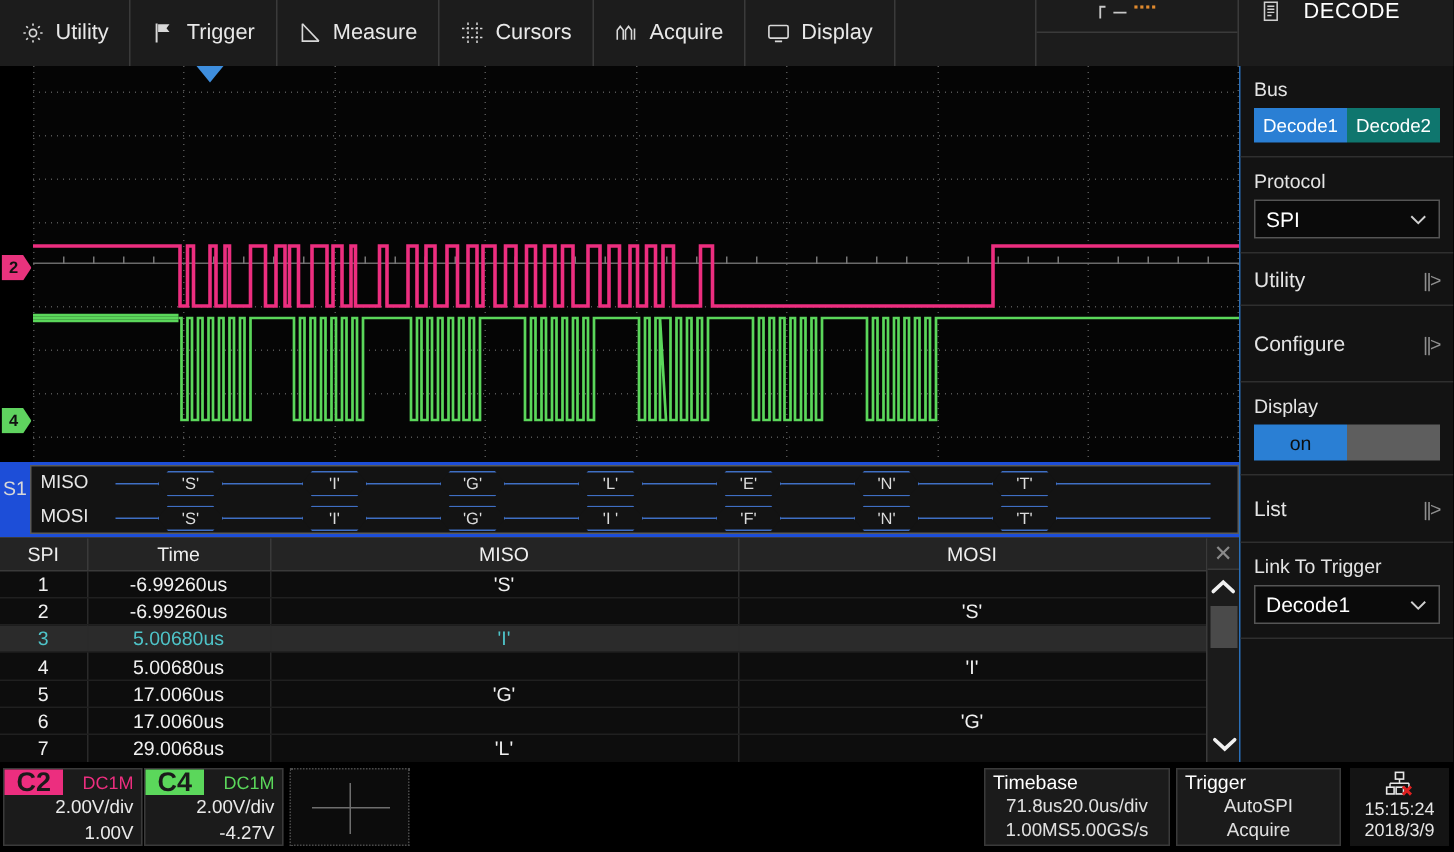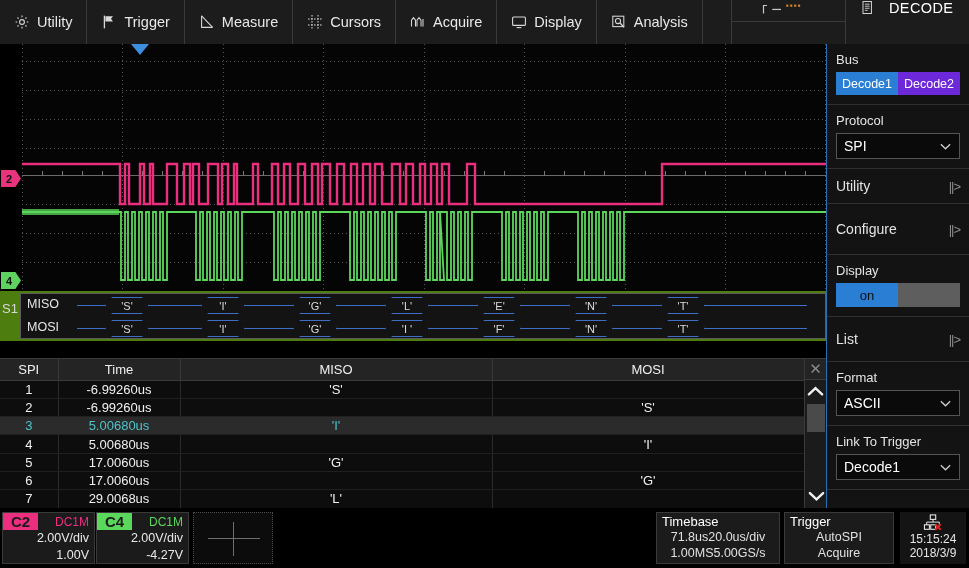--- a/index.html
+++ b/index.html
@@ -94,22 +94,22 @@
   .trig-arrow {
     position: absolute; width: 0; height: 0;
     border-left: 9px solid transparent; border-right: 9px solid transparent;
     border-top: 11px solid #3e8ede;
   }
 
   svg.wave { position: absolute; left: 0; top: 0; display: block; }
 
   
   .s1row {
-    position: absolute; left: 0; top: 291px; width: 826px; height: 50px;
-    background: #4d7c0f;
+    position: absolute; left: 0; top: 308px; width: 826px; height: 50px;
+    background: #1d4ed8;
   }
   .s1label {
     position: absolute; left: 2px; top: 10px; color: #d8d8d8; font-size: 13px;
   }
   .s1box {
     position: absolute; left: 20px; top: 2px; width: 806px; height: 46px;
     border: 1px solid #5a5a5a; background: #131313;
   }
   .s1line { position: absolute; left: 0; height: 23px; width: 804px; }
   .s1name {
@@ -168,21 +168,21 @@
   
   .sidebar {
     position: absolute; right: 0; top: 44px; width: 143px; height: 464px;
     background: #131313; border-left: 1px solid #2a6fb8;
   }
   .sb-sec { border-bottom: 1px solid #2f2f2f; padding: 5px 9px 9px 9px; }
   .sb-lab { color: #e4e4e4; font-size: 13px; margin: 3px 0 5px 0; }
   .segbtns { display: flex; height: 23px; }
   .seg {
     flex: 1; display: flex; align-items: center; justify-content: center;
-    font-size: 12.5px; color: #fff; background: #6d28d9;
+    font-size: 12.5px; color: #fff; background: #0f766e;
   }
   .seg.active { background: #2a7fd4; }
   .dropdown {
     height: 26px; border: 1px solid #555; background: #0a0a0a;
     display: flex; align-items: center; padding: 0 7px;
     color: #fff; font-size: 14px; justify-content: space-between;
   }
   .chev { width: 13px; height: 13px; }
   .navrow {
     display: flex; align-items: center; justify-content: space-between;
@@ -198,21 +198,21 @@
   .bottombar {
     position: absolute; left: 0; top: 508px; width: 969px; height: 60px;
     background: #000;
   }
   .chanbox {
     position: absolute; top: 4px; width: 93px; height: 52px;
     background: #1b1b1b; border: 1px solid #3a3a3a;
   }
   .chan-hdr { display: flex; justify-content: space-between; align-items: stretch; height: 17px; }
   .chan-tag {
-    padding: 0 8px; font-size: 15px; font-weight: bold; color: #1a1a1a;
+    padding: 0 8px; font-size: 18px; font-weight: bold; color: #1a1a1a;
     display: flex; align-items: center;
   }
   .chan-coup { font-size: 12px; padding-right: 5px; display: flex; align-items: center; }
   .chan-l { color: #e9e9e9; font-size: 12.5px; text-align: right; padding-right: 5px; line-height: 17px; }
 
   .xybox {
     position: absolute; left: 193px; top: 4px; width: 80px; height: 52px;
     background: #0c0c0c; border: 1px dotted #4a4a4a;
   }
   .xy-cross-h { position: absolute; left: 14px; top: 25px; width: 52px; height: 1px; background: #6e6e6e; }
@@ -286,30 +286,20 @@
       <span>Acquire</span>
     </div>
     <div class="menu-item">
       <span class="menu-ico">
         <svg viewBox="0 0 16 16" width="16" height="16">
             <rect x="1.6" y="3" width="12.8" height="8.4" rx="1" fill="none" stroke="#d8d8d8" stroke-width="1.1"></rect>
             <path d="M5.6 13.6h4.8" stroke="#d8d8d8" stroke-width="1.1"></path>
           </svg>
       </span>
       <span>Display</span>
-    </div>
-    <div class="menu-item">
-      <span class="menu-ico">
-        <svg viewBox="0 0 16 16" width="16" height="16">
-            <rect x="1.8" y="2.2" width="11" height="10.4" fill="none" stroke="#d8d8d8" stroke-width="1.05"></rect>
-            <circle cx="7" cy="7" r="2.6" fill="none" stroke="#d8d8d8" stroke-width="1.05"></circle>
-            <path d="M9 9l4 4.2" stroke="#d8d8d8" stroke-width="1.3"></path>
-          </svg>
-      </span>
-      <span>Analysis</span>
     </div>
 
     <div class="menu-item menu-spacer"></div>
 
     <div class="trigblock">
       <div class="row1">
         <span>
           <svg viewBox="0 0 72 16" width="72" height="14">
             <path d="M8 13V4h4" fill="none" stroke="#c8c8c8" stroke-width="1.4"></path>
             <path d="M18 8.5h10" stroke="#c8c8c8" stroke-width="1.4"></path>
@@ -621,31 +611,20 @@
       </div>
     </div>
 
     <div class="sb-sec" style="padding:0;">
       <div class="navrow" style="height:44px;">
         <span>List</span>
         <span class="arrw">||&gt;</span>
       </div>
     </div>
 
-    <div class="sb-sec">
-      <div class="sb-lab">Format</div>
-      <div class="dropdown">
-        <span>ASCII</span>
-        <span class="chev">
-          <svg viewBox="0 0 14 14" width="13" height="13">
-              <path d="M2 4.5L7 9.5 12 4.5" fill="none" stroke="#cfcfcf" stroke-width="1.4"></path>
-            </svg>
-        </span>
-      </div>
-    </div>
 
     <div class="sb-sec">
       <div class="sb-lab">Link To Trigger</div>
       <div class="dropdown">
         <span>Decode1</span>
         <span class="chev">
           <svg viewBox="0 0 14 14" width="13" height="13">
               <path d="M2 4.5L7 9.5 12 4.5" fill="none" stroke="#cfcfcf" stroke-width="1.4"></path>
             </svg>
         </span>

